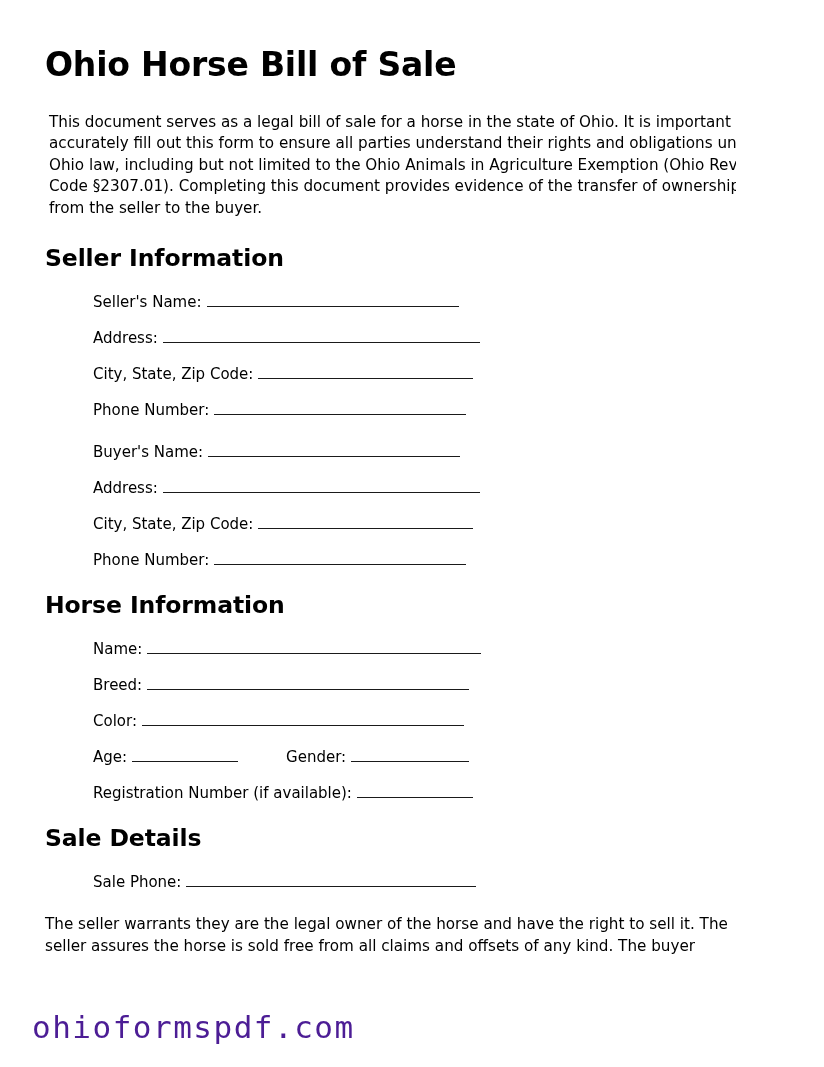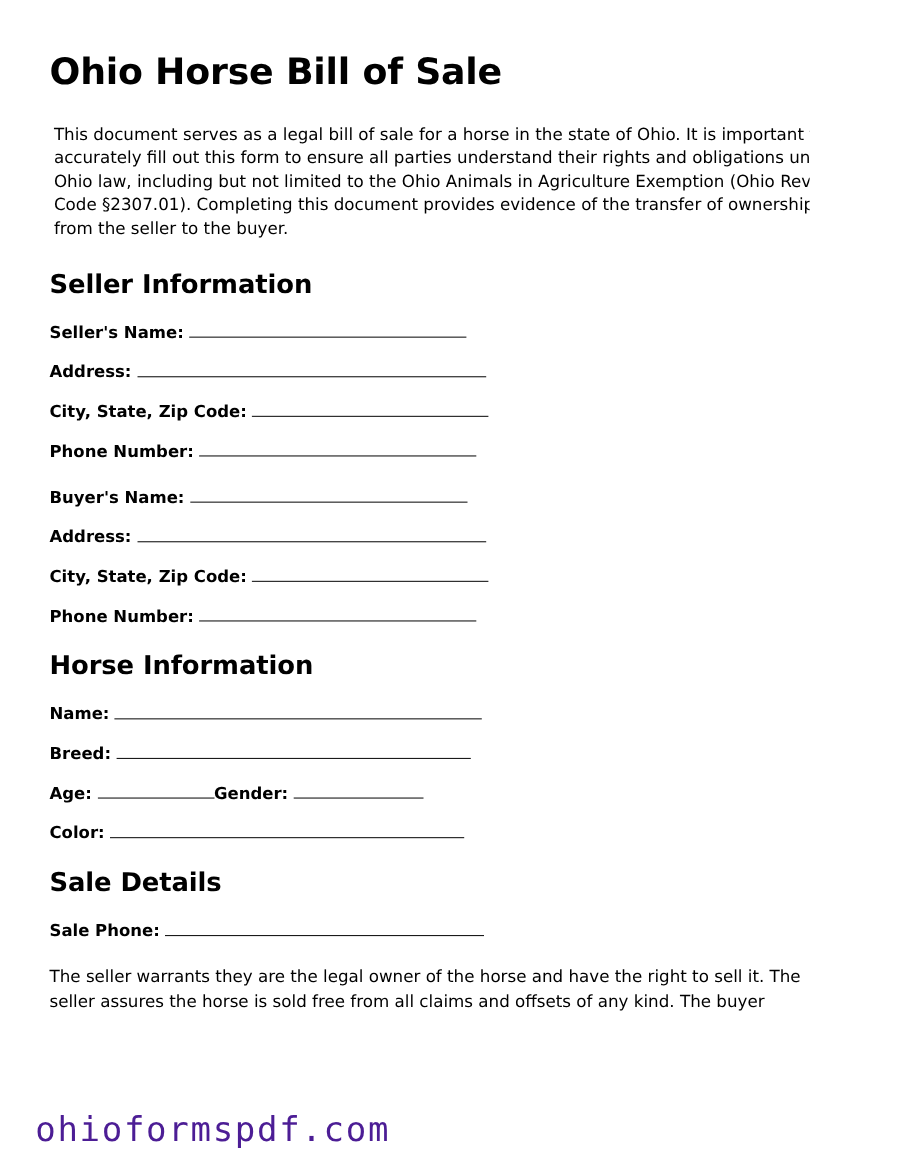--- a/index.html
+++ b/index.html
@@ -63,21 +63,22 @@
 
   
   .field-row {
     font-size: 15px;
     line-height: 20px;
     margin-bottom: 16px;
     white-space: nowrap;
   }
 
   .field-label {
-    font-weight: bold;
+    font-weight: normal;
+    margin-left: 48px;
   }
 
   .field-rule {
     display: inline-block;
     border-bottom: 1.6px solid #1a1a1a;
     vertical-align: baseline;
     height: 14px;
     margin-left: 5px;
   }
 
@@ -172,27 +173,30 @@
 
       <div class="field-row">
         <span class="field-label">Name:</span><span class="field-rule" style="width: 334px;"></span>
       </div>
 
       <div class="field-row">
         <span class="field-label">Breed:</span><span class="field-rule" style="width: 322px;"></span>
       </div>
 
       <div class="field-row">
+        <span class="field-label">Color:</span><span class="field-rule" style="width: 322px;"></span>
+      </div>
+
+      <div class="field-row">
         <span class="field-label">Age:</span><span class="field-rule" style="width: 106px;"></span><span class="field-label">Gender:</span><span class="field-rule" style="width: 118px;"></span>
       </div>
 
       <div class="field-row">
-        <span class="field-label">Color:</span><span class="field-rule" style="width: 322px;"></span>
-      </div>
-
+        <span class="field-label">Registration Number (if available):</span><span class="field-rule" style="width: 116px;"></span>
+      </div>
     </div>
 
     <div class="section">
       <h2 class="section-heading">Sale Details</h2>
 
       <div class="field-row">
         <span class="field-label">Sale Phone:</span><span class="field-rule" style="width: 290px;"></span>
       </div>
 
     </div>

